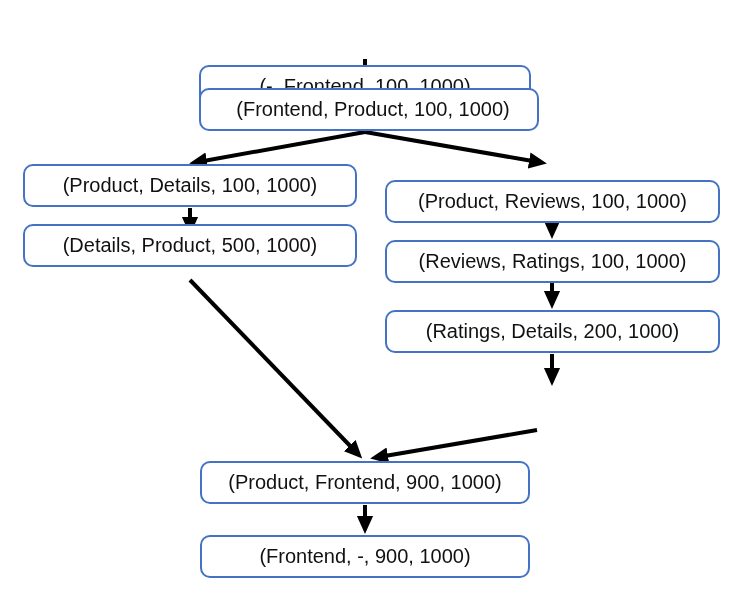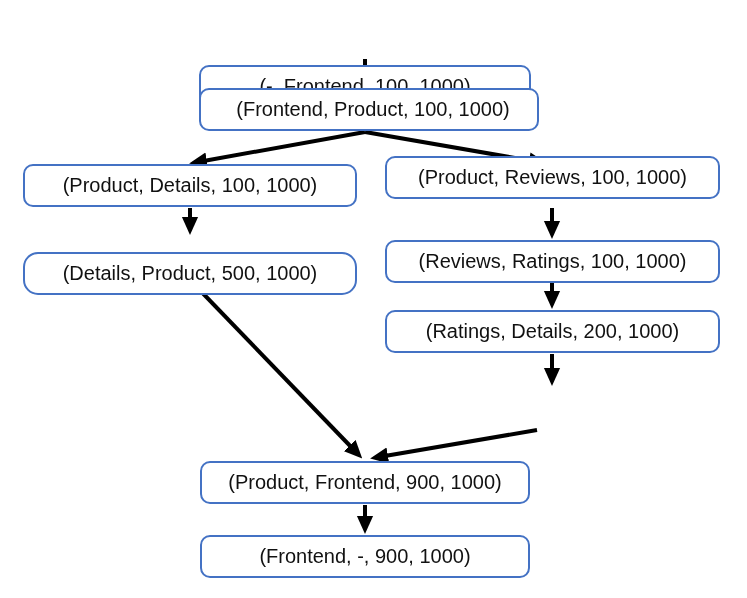--- a/index.html
+++ b/index.html
@@ -59,20 +59,20 @@
     <path d="M552,283 L552,300" stroke="#000000" stroke-width="4" fill="none" marker-end="url(#arrowhead)"></path>
     <path d="M552,354 L552,377" stroke="#000000" stroke-width="4" fill="none" marker-end="url(#arrowhead)"></path>
     <path d="M190,280 L356,452" stroke="#000000" stroke-width="4" fill="none" marker-end="url(#arrowhead)"></path>
     <path d="M537,430 L379,457" stroke="#000000" stroke-width="4" fill="none" marker-end="url(#arrowhead)"></path>
     <path d="M365,505 L365,525" stroke="#000000" stroke-width="4" fill="none" marker-end="url(#arrowhead)"></path>
   </svg>
 
   <div class="node" style="left:199px; top:21px;  width:328px;margin-top:44px;">(-, Frontend, 100, 1000)</div>
   <div class="node" style="left:199px; top:88px;  width:328px;padding-left:8px;">(Frontend, Product, 100, 1000)</div>
   <div class="node" style="left:23px;  top:164px; width:330px;">(Product, Details, 100, 1000)</div>
-  <div class="node" style="left:385px; top:156px; width:331px;">(Product, Reviews, 100, 1000)</div>
-  <div class="node" style="left:23px;  top:252px; width:330px;border-radius:15px;">(Details, Product, 500, 1000)</div>
+  <div class="node" style="left:385px; top:180px; width:331px;">(Product, Reviews, 100, 1000)</div>
+  <div class="node" style="left:23px;  top:224px; width:330px;">(Details, Product, 500, 1000)</div>
   <div class="node" style="left:385px; top:240px; width:331px;">(Reviews, Ratings, 100, 1000)</div>
   <div class="node" style="left:385px; top:310px; width:331px;">(Ratings, Details, 200, 1000)</div>
   <div class="node" style="left:200px; top:461px; width:326px;">(Product, Frontend, 900, 1000)</div>
   <div class="node" style="left:200px; top:535px; width:326px;">(Frontend, -, 900, 1000)</div>
 
 </div>
 
 </body></html>

